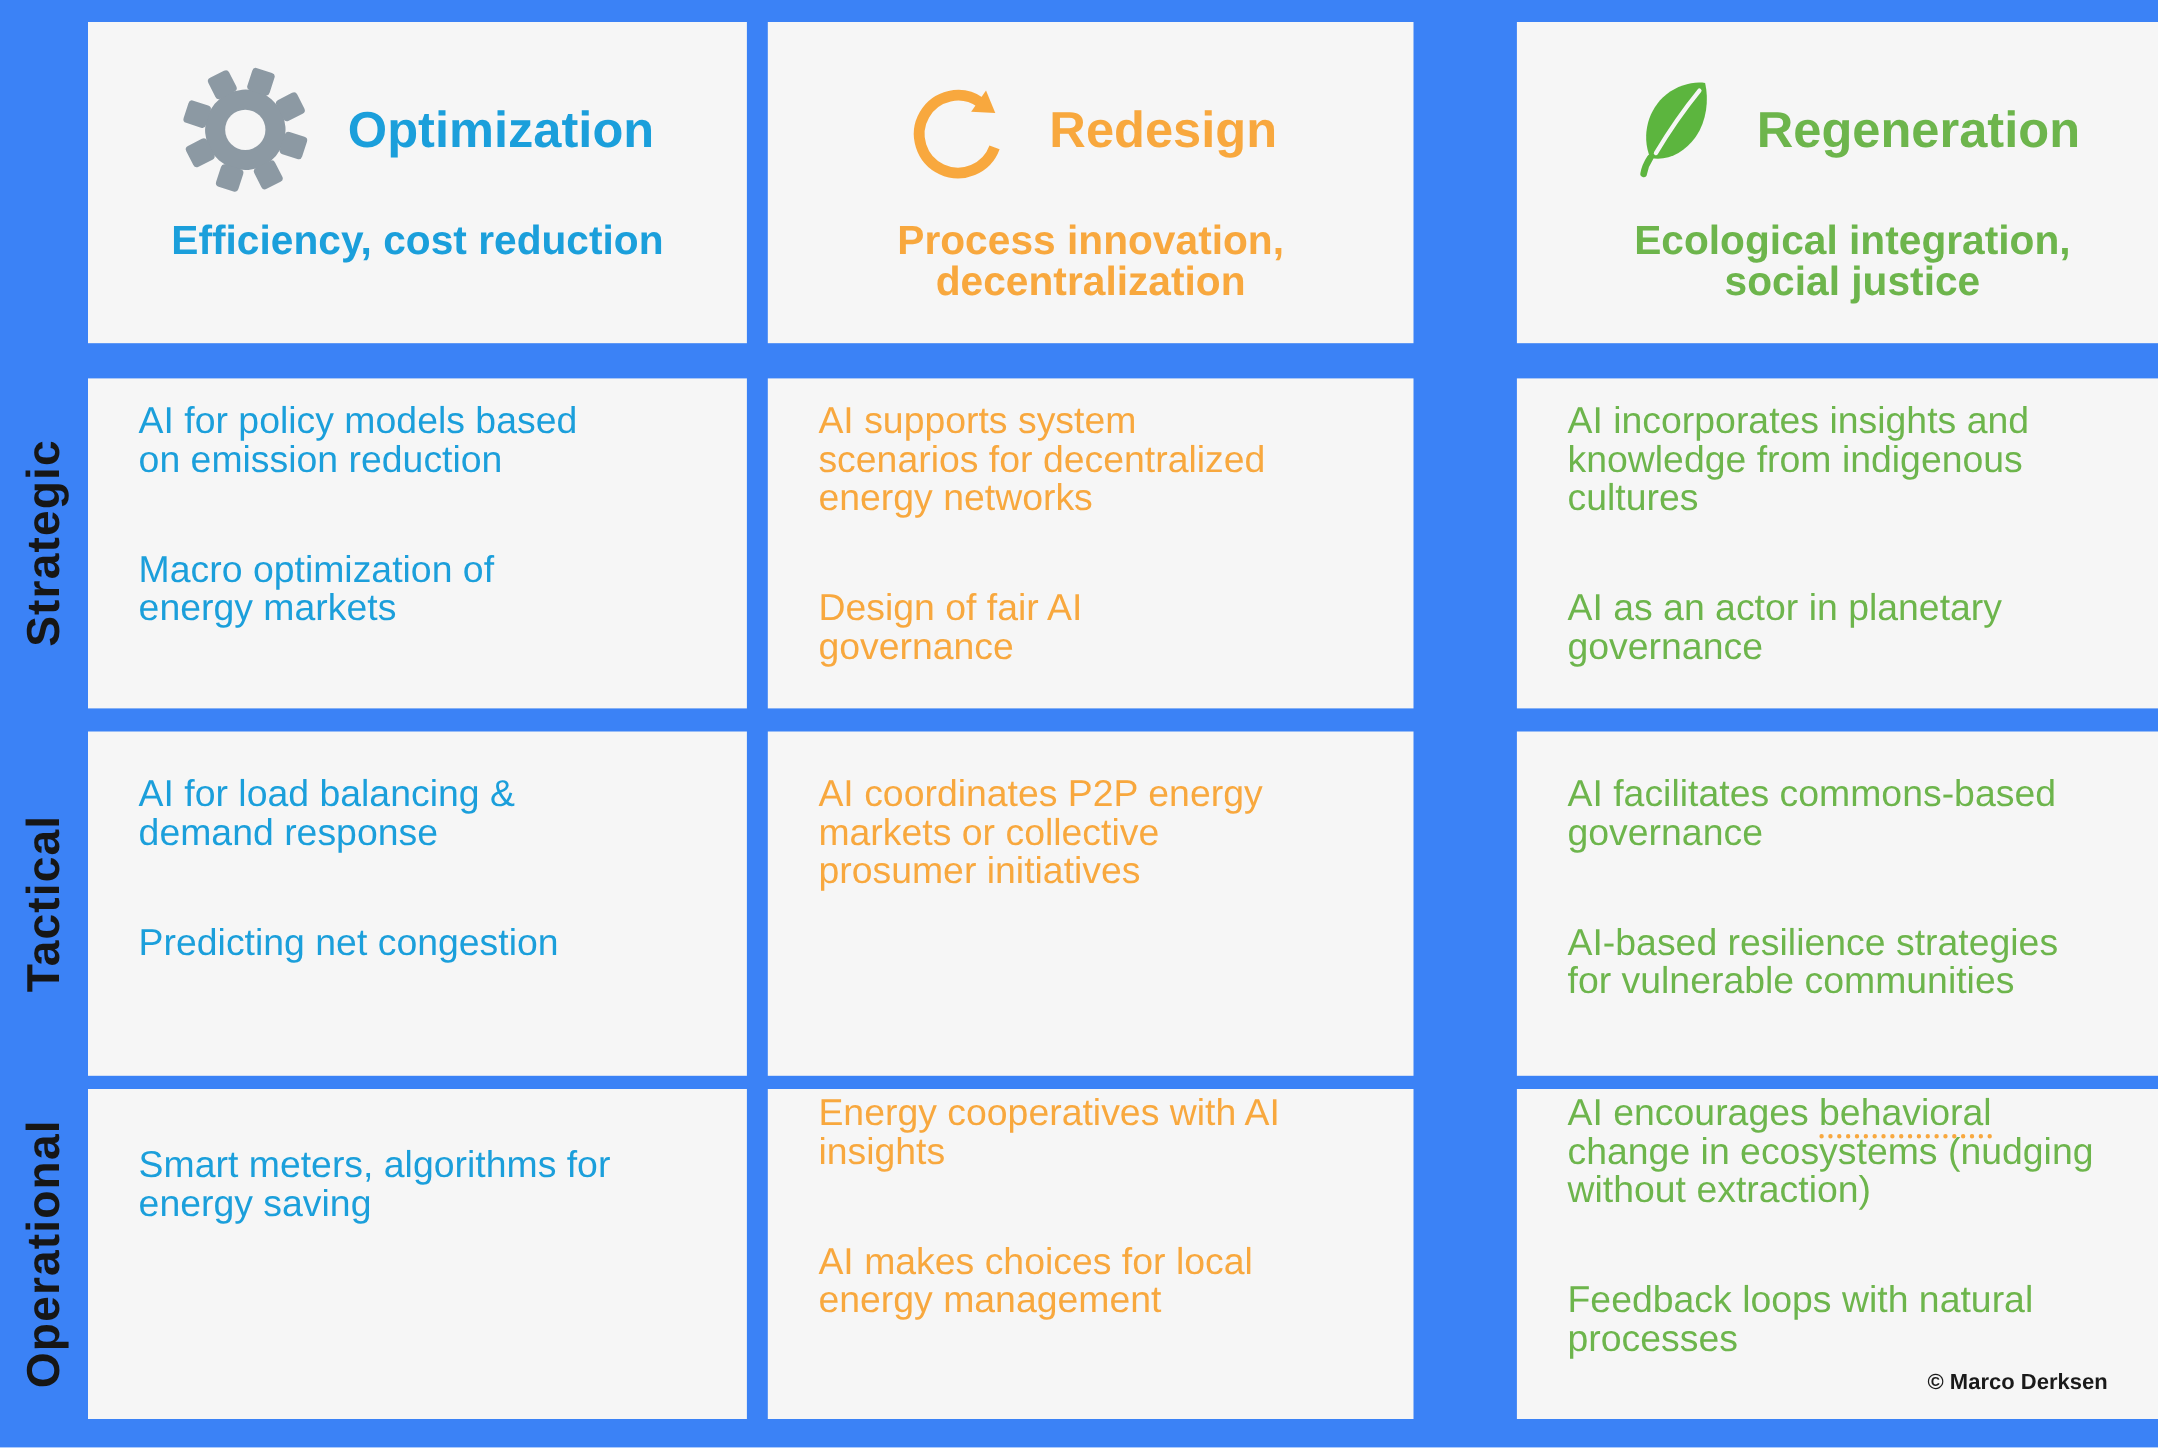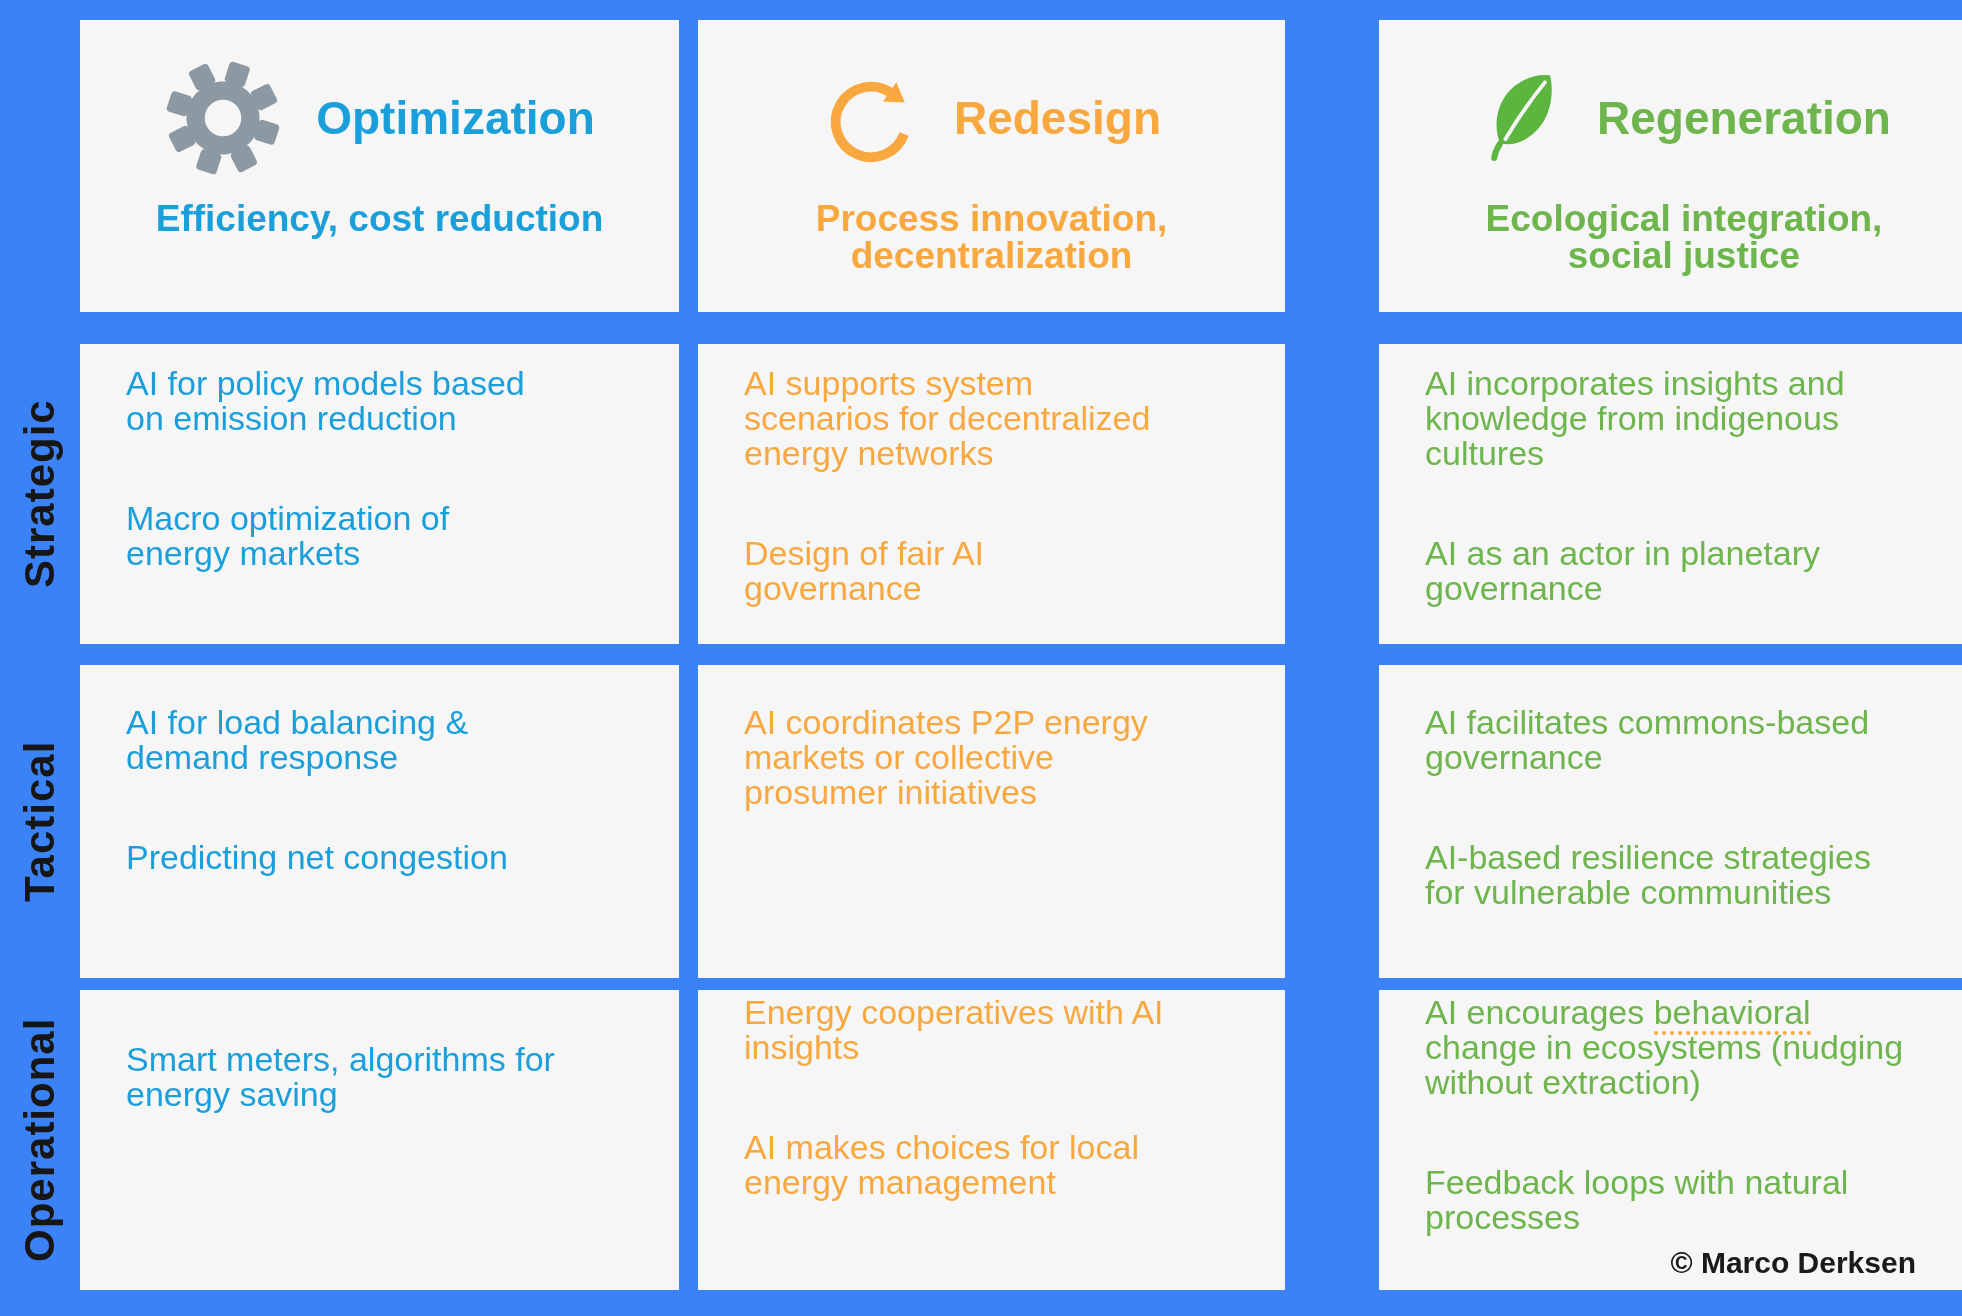--- a/index.html
+++ b/index.html
@@ -51,21 +51,21 @@
     letter-spacing:1px;
   }
   .rl1{top:344px;height:300px;}
   .rl2{top:665px;height:313px;}
   .rl3{top:990px;height:300px;}
 
   .underline-dotted{border-bottom:4px dotted #f8a83e;padding-bottom:0px;}
 
   .copyright{
     position:absolute;right:46px;top:1246px;
-    font-size:30px;font-weight:bold;color:#1a1a1a;
+    font-size:20px;font-weight:bold;color:#1a1a1a;
   }
   .icon{flex:0 0 auto;}
 </style>
 </head>
 <body>
 
 <div class="page">
 
   <div class="cell head rh c1">
     <div class="head-row">

